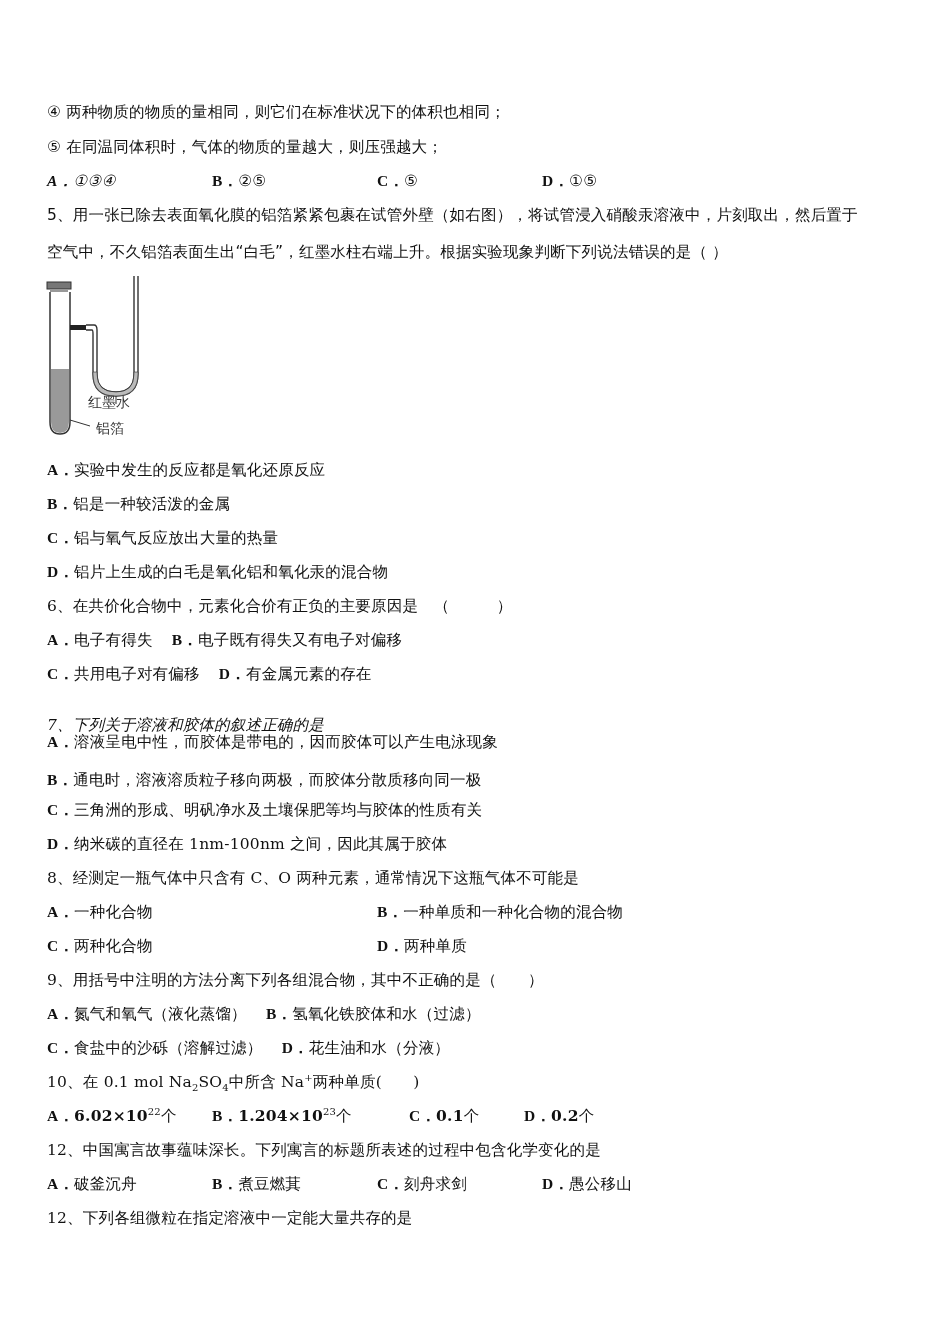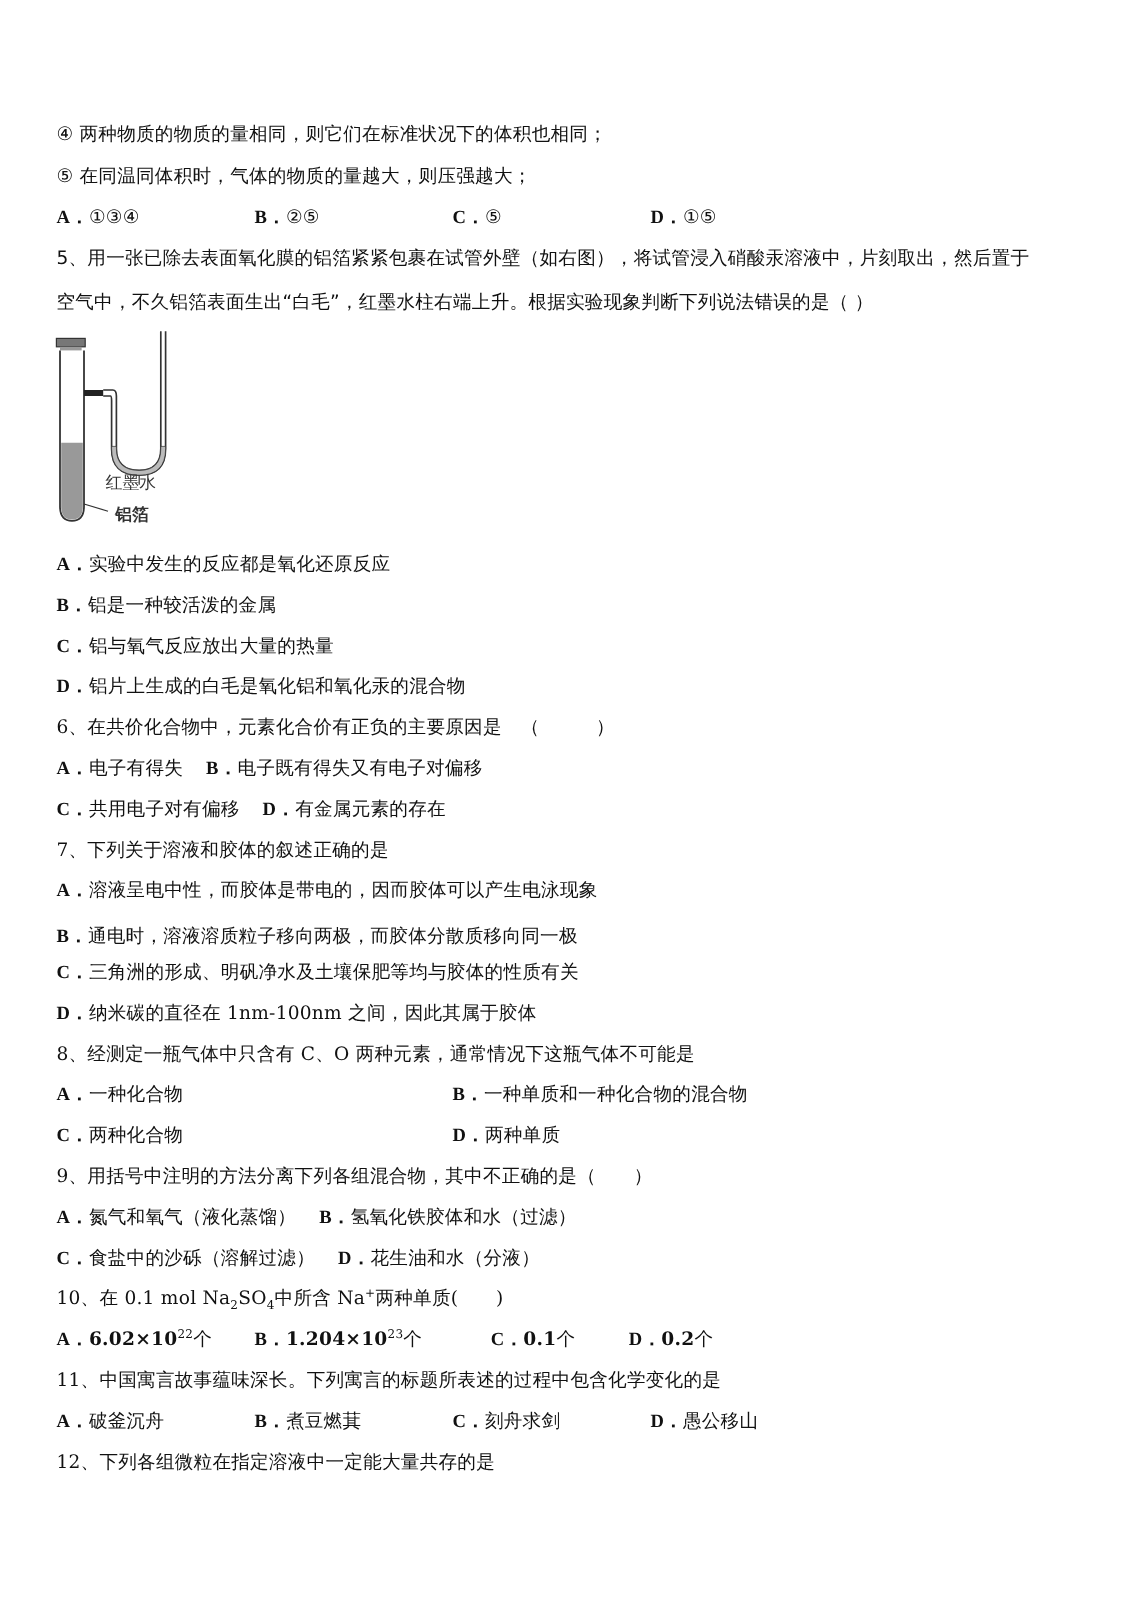--- a/index.html
+++ b/index.html
@@ -19,21 +19,21 @@
     .figure { position: absolute; left: 44px; top: 274px; width: 110px; height: 165px; text-align: right; }
     .fig-label { position: absolute; font-size: 14px; color: #333; font-family: "DejaVu Sans", sans-serif; }
   </style>
 </head>
 <body>
 
 <div class="line sans" style="top:102px;">④ 两种物质的物质的量相同，则它们在标准状况下的体积也相同；</div>
 <div class="line sans" style="top:137px;">⑤ 在同温同体积时，气体的物质的量越大，则压强越大；</div>
 
 <div class="line" style="top:171px; width:860px;">
-  <span class="col" style="left:0;"><span class="opt">A．</span><span>①③④</span></span>
+  <span class="col" style="left:0;font-style:italic;"><span class="opt">A．</span><span>①③④</span></span>
   <span class="col" style="left:165px;"><span class="opt">B．</span><span>②⑤</span></span>
   <span class="col" style="left:330px;"><span class="opt">C．</span><span>⑤</span></span>
   <span class="col" style="left:495px;"><span class="opt">D．</span><span>①⑤</span></span>
 </div>
 
 <div class="line sans" style="top:205px;">5、用一张已除去表面氧化膜的铝箔紧紧包裹在试管外壁（如右图），将试管浸入硝酸汞溶液中，片刻取出，然后置于</div>
 <div class="line sans" style="top:242px;">空气中，不久铝箔表面生出“白毛”，红墨水柱右端上升。根据实验现象判断下列说法错误的是（ ）</div>
 
 <div class="figure">
   <svg width="110" height="165" viewBox="0 0 110 165">
@@ -48,39 +48,39 @@
     <rect x="26" y="51" width="16" height="5" fill="#222"></rect>
     <path d="M42 51 L50 51 Q53 51 53 56 L53 100 Q53 118 72 118 Q90 118 90 100 L90 2" fill="none" stroke="#333" stroke-width="1.4"></path>
     <path d="M42 56 L48 56 Q49 56 49 60 L49 100 Q49 122 72 122 Q94 122 94 100 L94 2" fill="none" stroke="#333" stroke-width="1.4"></path>
 
     <path d="M49 98 L49 100 Q49 122 72 122 Q94 122 94 100 L94 98 L90 98 L90 100 Q90 118 72 118 Q53 118 53 100 L53 98 Z" fill="#bbb" stroke="#333" stroke-width="0.6"></path>
 
     <line x1="72" y1="122" x2="72" y2="130" stroke="#333" stroke-width="1"></line>
     <line x1="26" y1="146" x2="46" y2="152" stroke="#333" stroke-width="1"></line>
   </svg>
   <span class="fig-label" style="left:44px; top:120px;">红墨水</span>
-  <span class="fig-label" style="left:52px; top:146px;font-weight:bold;">铝箔</span>
+  <span class="fig-label" style="left:52px; top:146px;">铝箔</span>
 </div>
 
 <div class="line" style="top:460px;"><span class="opt">A．</span><span>实验中发生的反应都是氧化还原反应</span></div>
 <div class="line" style="top:494px;"><span class="opt">B．</span><span>铝是一种较活泼的金属</span></div>
 <div class="line" style="top:528px;"><span class="opt">C．</span><span>铝与氧气反应放出大量的热量</span></div>
 <div class="line" style="top:562px;"><span class="opt">D．</span><span>铝片上生成的白毛是氧化铝和氧化汞的混合物</span></div>
 
 <div class="line" style="top:596px;">6、在共价化合物中，元素化合价有正负的主要原因是　（　　　）</div>
 <div class="line" style="top:630px;">
   <span><span class="opt">A．</span><span>电子有得失</span></span>
   <span style="margin-left:14px;"><span class="opt">B．</span><span>电子既有得失又有电子对偏移</span></span>
 </div>
 <div class="line" style="top:664px;">
   <span><span class="opt">C．</span><span>共用电子对有偏移</span></span>
   <span style="margin-left:14px;"><span class="opt">D．</span><span>有金属元素的存在</span></span>
 </div>
 
-<div class="line" style="top:698px;">7、下列关于溶液和胶体的叙述正确的是</div>
+<div class="line" style="top:715px;font-style:italic;">7、下列关于溶液和胶体的叙述正确的是</div>
 <div class="line" style="top:732px;"><span class="opt">A．</span><span>溶液呈电中性，而胶体是带电的，因而胶体可以产生电泳现象</span></div>
 <div class="line" style="top:770px;"><span class="opt">B．</span><span>通电时，溶液溶质粒子移向两极，而胶体分散质移向同一极</span></div>
 <div class="line" style="top:800px;"><span class="opt">C．</span><span>三角洲的形成、明矾净水及土壤保肥等均与胶体的性质有关</span></div>
 <div class="line" style="top:834px;"><span class="opt">D．</span><span>纳米碳的直径在 1nm-100nm 之间，因此其属于胶体</span></div>
 
 <div class="line" style="top:868px;">8、经测定一瓶气体中只含有 C、O 两种元素，通常情况下这瓶气体不可能是</div>
 <div class="line" style="top:902px; width:860px;">
   <span class="col" style="left:0;"><span class="opt">A．</span><span>一种化合物</span></span>
   <span class="col" style="left:330px;"><span class="opt">B．</span><span>一种单质和一种化合物的混合物</span></span>
 </div>
@@ -102,21 +102,21 @@
 <div class="line" style="top:1072px;">
   <span>10、在 0.1 mol Na</span><sub>2</sub><span>SO</span><sub>4</sub><span>中所含 Na</span><sup>+</sup><span>两种单质(　　)</span>
 </div>
 <div class="line" style="top:1106px; width:860px;">
   <span class="col" style="left:0;"><span class="opt">A．</span><b>6.02×10</b><sup>22</sup><span>个</span></span>
   <span class="col" style="left:165px;"><span class="opt">B．</span><b>1.204×10</b><sup>23</sup><span>个</span></span>
   <span class="col" style="left:330px;margin-left:32px;"><span class="opt">C．</span><b>0.1</b><span>个</span></span>
   <span class="col" style="left:477px;"><span class="opt">D．</span><b>0.2</b><span>个</span></span>
 </div>
 
-<div class="line" style="top:1140px;">11、中国寓言故事蕴味深长。下列寓言的标题所表述的过程中包含化学变化的是</div>
+<div class="line" style="top:1140px;">12、中国寓言故事蕴味深长。下列寓言的标题所表述的过程中包含化学变化的是</div>
 <div class="line" style="top:1174px; width:860px;">
   <span class="col" style="left:0;"><span class="opt">A．</span><span>破釜沉舟</span></span>
   <span class="col" style="left:165px;"><span class="opt">B．</span><span>煮豆燃萁</span></span>
   <span class="col" style="left:330px;"><span class="opt">C．</span><span>刻舟求剑</span></span>
   <span class="col" style="left:495px;"><span class="opt">D．</span><span>愚公移山</span></span>
 </div>
 
 <div class="line" style="top:1208px;">12、下列各组微粒在指定溶液中一定能大量共存的是</div>
 
 </body></html>

